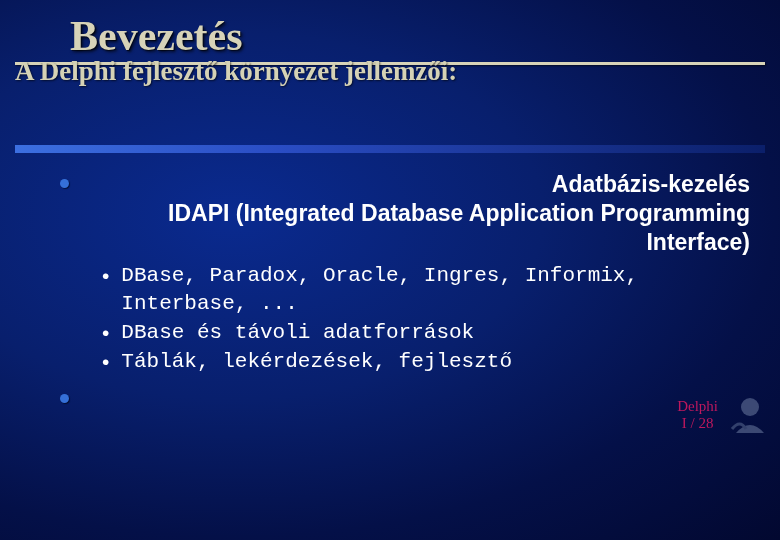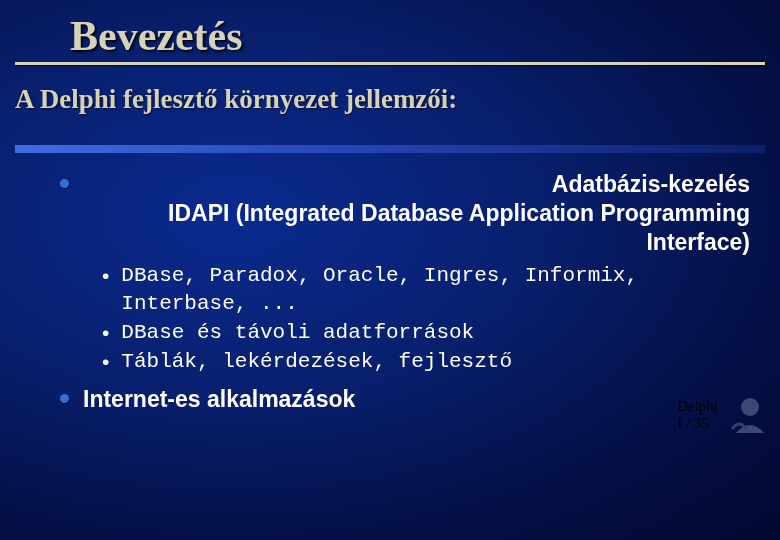--- a/index.html
+++ b/index.html
@@ -32,21 +32,21 @@
     position: absolute;
     top: 62px;
     left: 15px;
     width: 750px;
     height: 3px;
     background: #d7d3b8;
     box-shadow: 1px 1px 2px rgba(0,0,0,0.6);
   }
   .subtitle {
     position: absolute;
-    top: 84px;
+    top: 56px;
     left: 15px;
     font-family: Georgia, "Times New Roman", serif;
     font-size: 27px;
     font-weight: bold;
     color: #d5d2b5;
     text-shadow: 1px 1px 2px rgba(0,0,0,0.6);
   }
   .gradient-bar {
     position: absolute;
     top: 145px;
@@ -102,21 +102,22 @@
   }
   .bullet-2-text {
     font-size: 21px;
     line-height: 1.3;
     font-family: Liberation Mono, monospace;
   }
   .footer {
     position: absolute;
     bottom: 12px;
     right: 62px;
-    color: #000000;
+    text-align: center;
+    color: #be185d;
     font-family: Georgia, "Times New Roman", serif;
     font-size: 15px;
     line-height: 1.1;
     margin-top: 19px;
   }
   .footer-line2 {
     white-space: pre;
   }
   .ornament {
     position: absolute;
@@ -156,28 +157,27 @@
       </div>
       <div class="bullet-2">
         <div class="bullet-2-mark">•</div>
         <div class="bullet-2-text">Táblák, lekérdezések, fejlesztő</div>
       </div>
     </div>
 
 
     <div class="bullet-1">
       <div class="dot"></div>
-      <div class="bullet-1-text">Internet-es alkalmazások</div>
     </div>
 
   </div>
 
   <div class="footer">
     <div>Delphi</div>
-    <div class="footer-line2">I / 35</div>
+    <div class="footer-line2">I / 28</div>
   </div>
 
   <svg class="ornament" viewBox="0 0 48 48">
     <circle cx="24" cy="18" r="9" fill="#6b7aa0"></circle>
     <path d="M10 44 Q24 28 38 44 Z" fill="#6b7aa0"></path>
     <path d="M6 40 Q14 30 20 40" stroke="#5a6a90" stroke-width="3" fill="none"></path>
   </svg>
 </div>
 
 </body></html>

